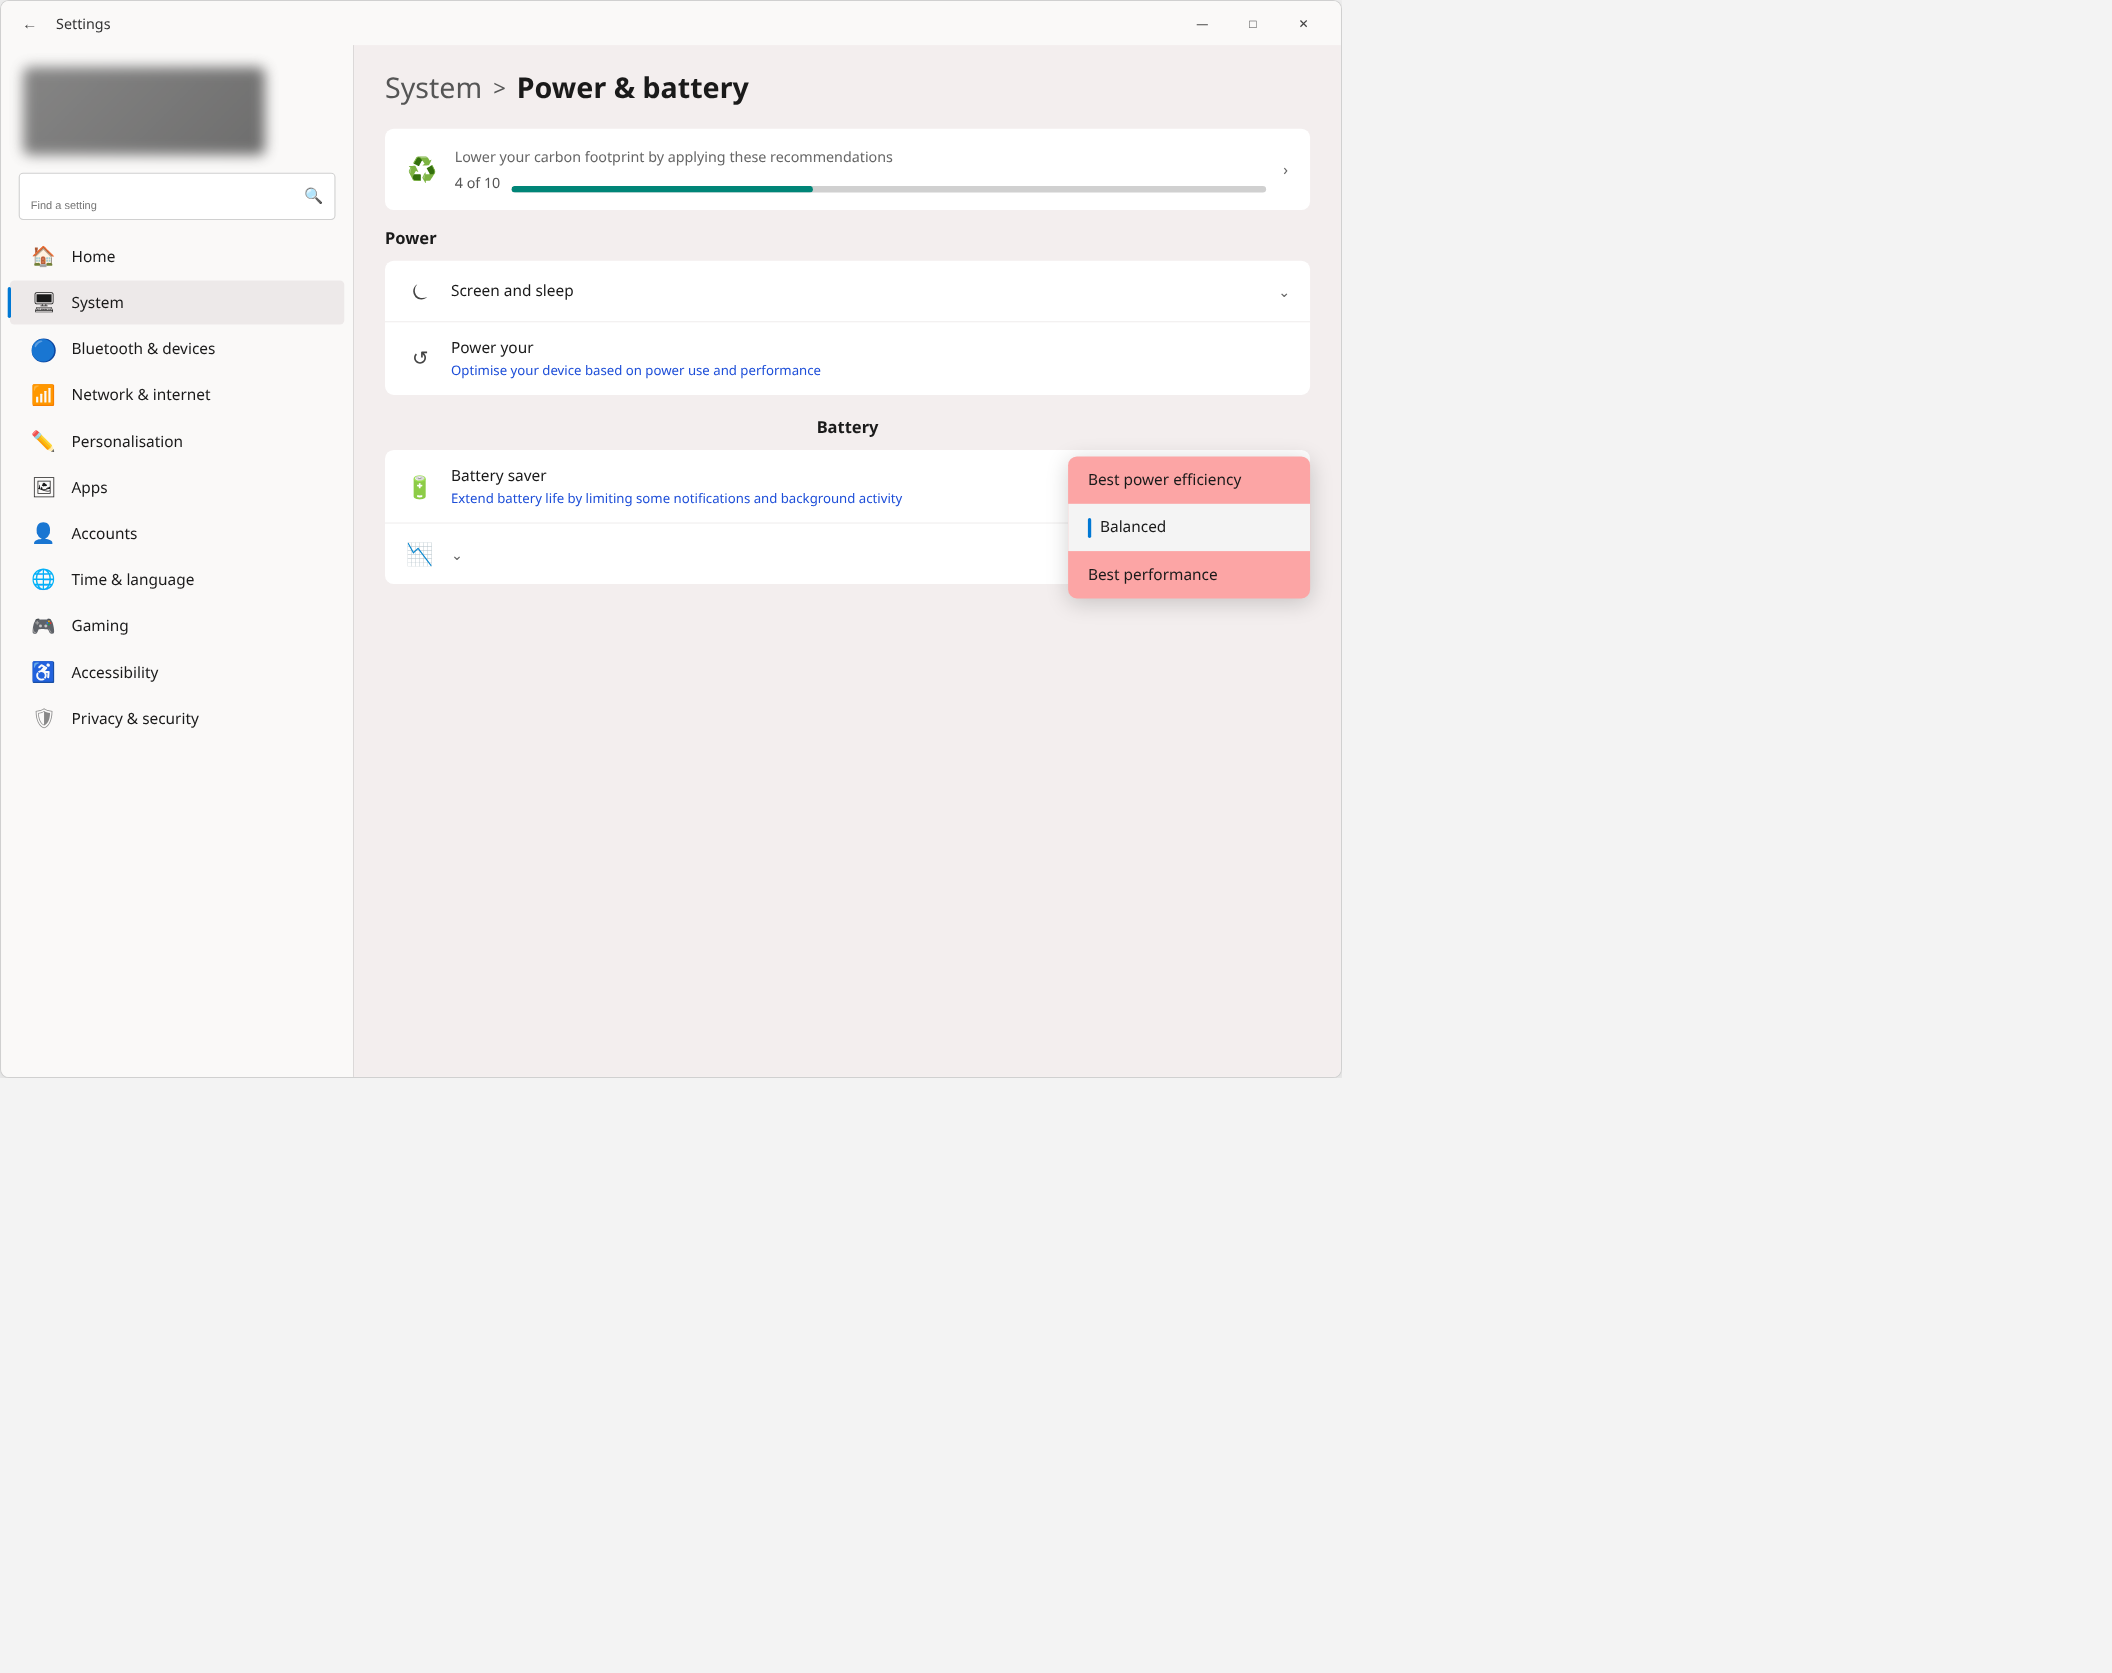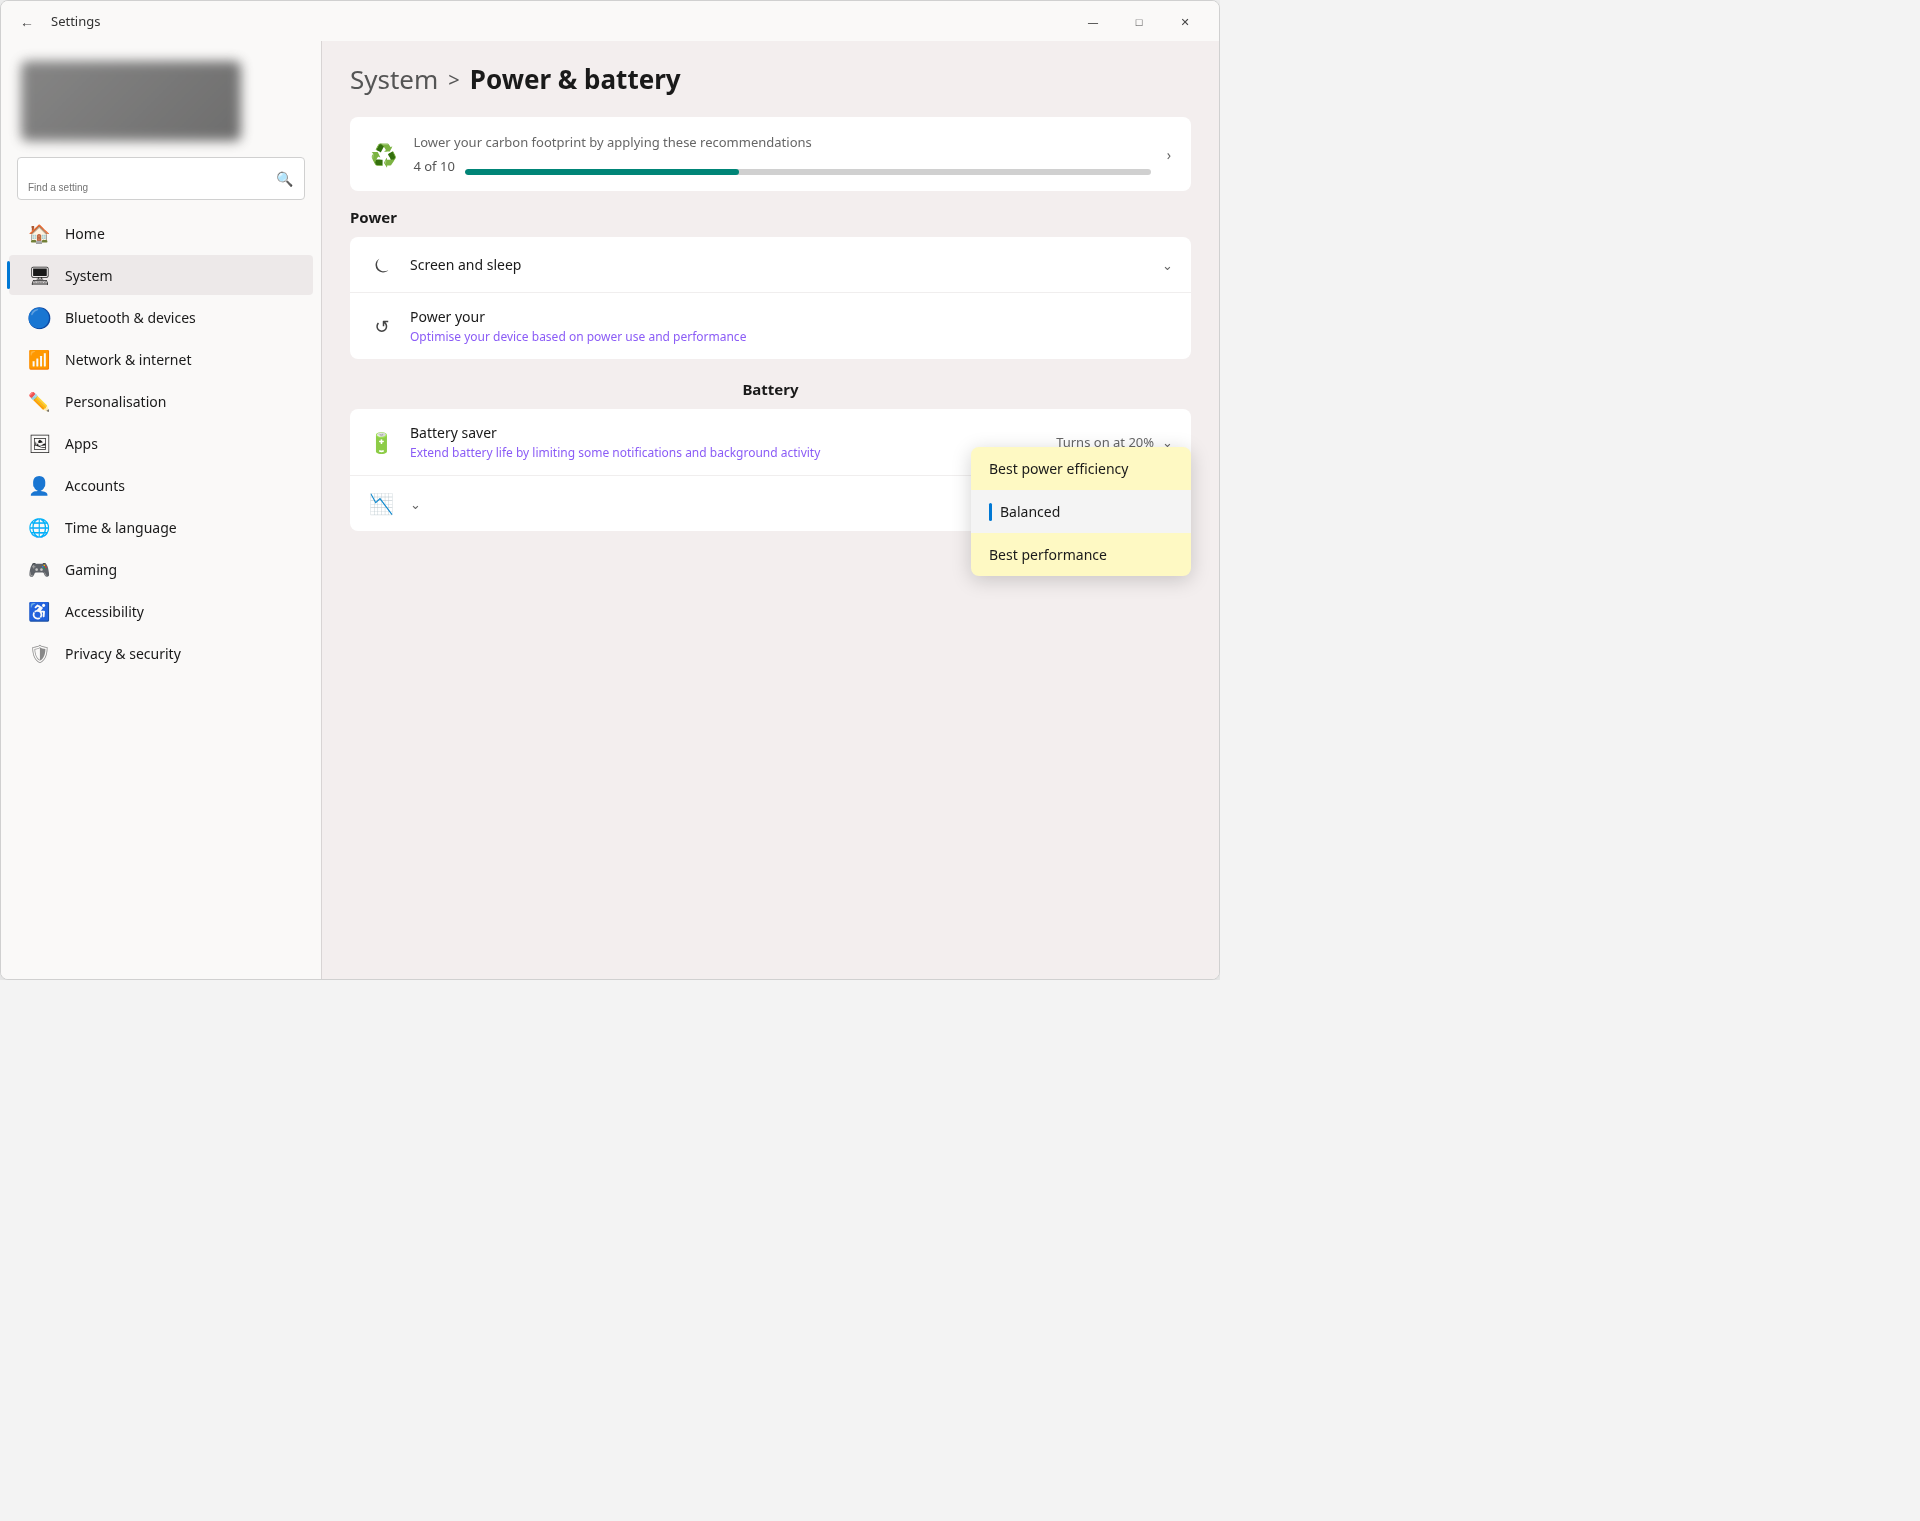--- a/index.html
+++ b/index.html
@@ -257,42 +257,42 @@
     }
     .setting-info {
       flex: 1;
     }
     .setting-name {
       font-size: 14px;
       color: #1a1a1a;
     }
     .setting-desc {
       font-size: 12px;
-      color: #8b5cf6;
+      color: #1d4ed8;
       margin-top: 2px;
     }
     .setting-right {
       display: flex;
       align-items: center;
       gap: 8px;
       color: #666;
       font-size: 13px;
     }
     .chevron-icon {
       font-size: 13px;
       color: #666;
     }
 
     
     .dropdown-menu {
       position: absolute;
       right: 28px;
-      top: 406px;
+      top: 374px;
       width: 220px;
-      background: #fef9c3;
+      background: #fca5a5;
       border-radius: 8px;
       box-shadow: 0 4px 20px rgba(0,0,0,0.18);
       z-index: 100;
       overflow: hidden;
     }
     .dropdown-item {
       padding: 12px 18px;
       font-size: 14px;
       color: #1a1a1a;
       cursor: pointer;

